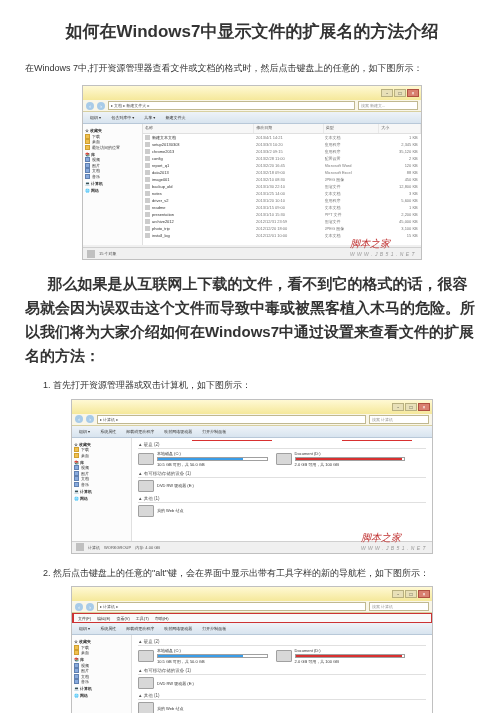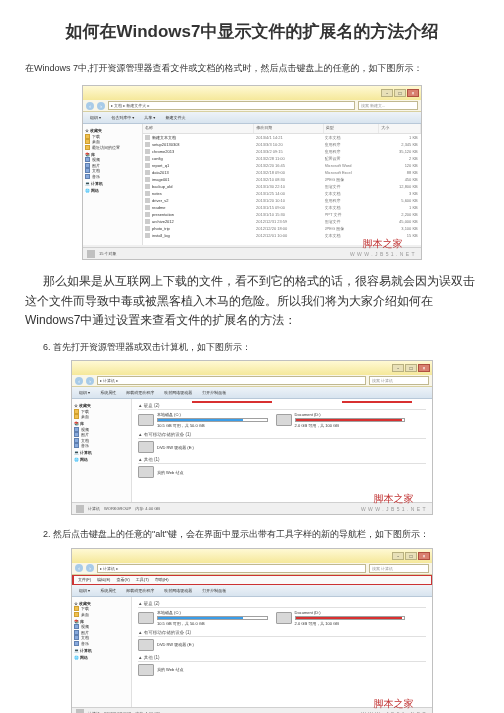--- a/index.html
+++ b/index.html
@@ -17,24 +17,25 @@
       text-align: center;
       margin-bottom: 18px;
     }
     .intro {
       font-size: 9px;
       line-height: 1.6;
       margin-bottom: 10px;
       text-indent: 0;
     }
     .para {
-      font-size: 12px;
+      font-size: 15px;
       line-height: 1.6;
       margin: 10px 0;
       text-indent: 1.5em;
+      font-weight: bold;
     }
     .step {
       font-size: 9px;
       line-height: 1.6;
       margin: 8px 0 6px 0;
       text-indent: 2em;
     }
     .screenshot {
       display: block;
       margin: 0 auto 12px auto;
@@ -179,21 +180,22 @@
       display: flex;
       height: 7px;
       align-items: center;
       padding: 0 2px;
     }
     .file-row .fi { width: 5px; height: 5px; background: #ccc; margin-right: 2px; }
     .watermark {
       position: absolute;
       right: 6px;
       bottom: 2px;
-      text-align: center;
+      text-align: left;
+      font-style: italic;
     }
     .watermark .wm-cn { color: #c03030; font-family: KaiTi, serif; font-size: 10px; }
     .watermark .wm-url { color: #999; font-size: 5px; letter-spacing: 0.5px; }
     
     
     .comp-body {
       flex: 1;
       padding: 4px 6px;
       font-size: 4px;
       position: relative;
@@ -428,21 +430,21 @@
     <span>15 个对象</span>
   </div>
   <div class="watermark">
     <div class="wm-cn">脚本之家</div>
     <div class="wm-url">W W W . J B 5 1 . N E T</div>
   </div>
 </div>
 
 <p class="para">那么如果是从互联网上下载的文件，看不到它的格式的话，很容易就会因为误双击这个文件而导致中毒或被黑客植入木马的危险。所以我们将为大家介绍如何在Windows7中通过设置来查看文件的扩展名的方法：</p>
 
-<p class="step">6. 首先打开资源管理器或双击计算机，如下图所示：</p>
+<p class="step">1. 首先打开资源管理器或双击计算机，如下图所示：</p>
 
 <div class="screenshot shot2">
   <div class="win-titlebar">
     <div class="winbtns">
       <div class="winbtn">-</div>
       <div class="winbtn">□</div>
       <div class="winbtn close">×</div>
     </div>
   </div>
   <div class="nav-row">

